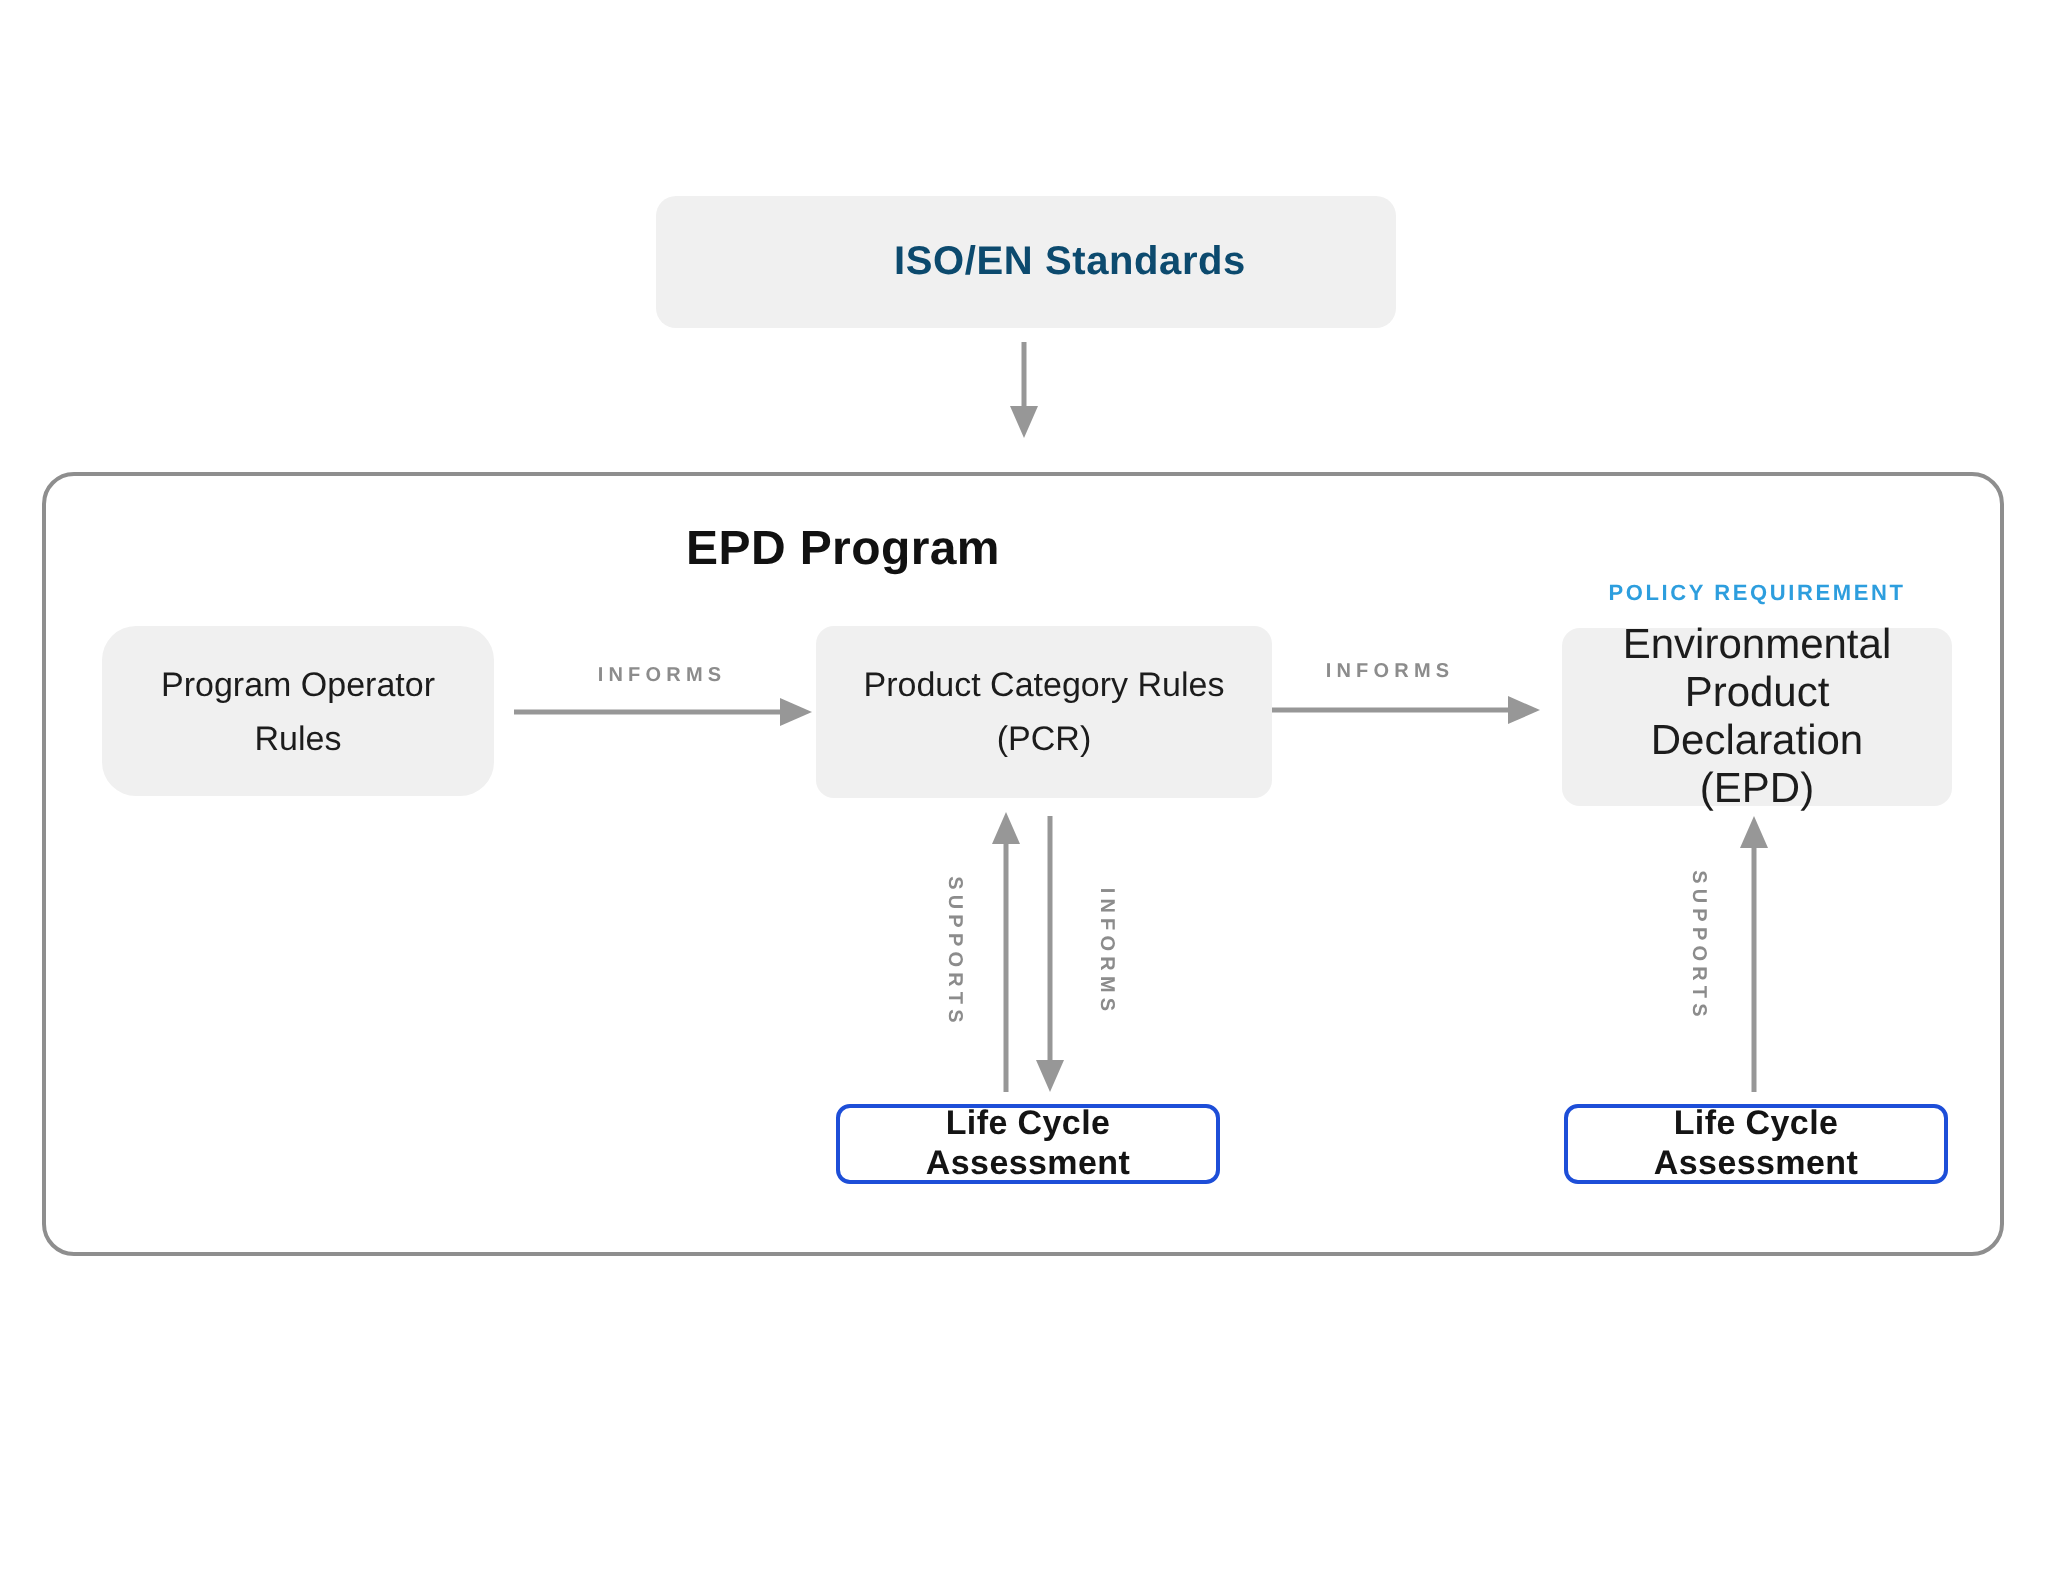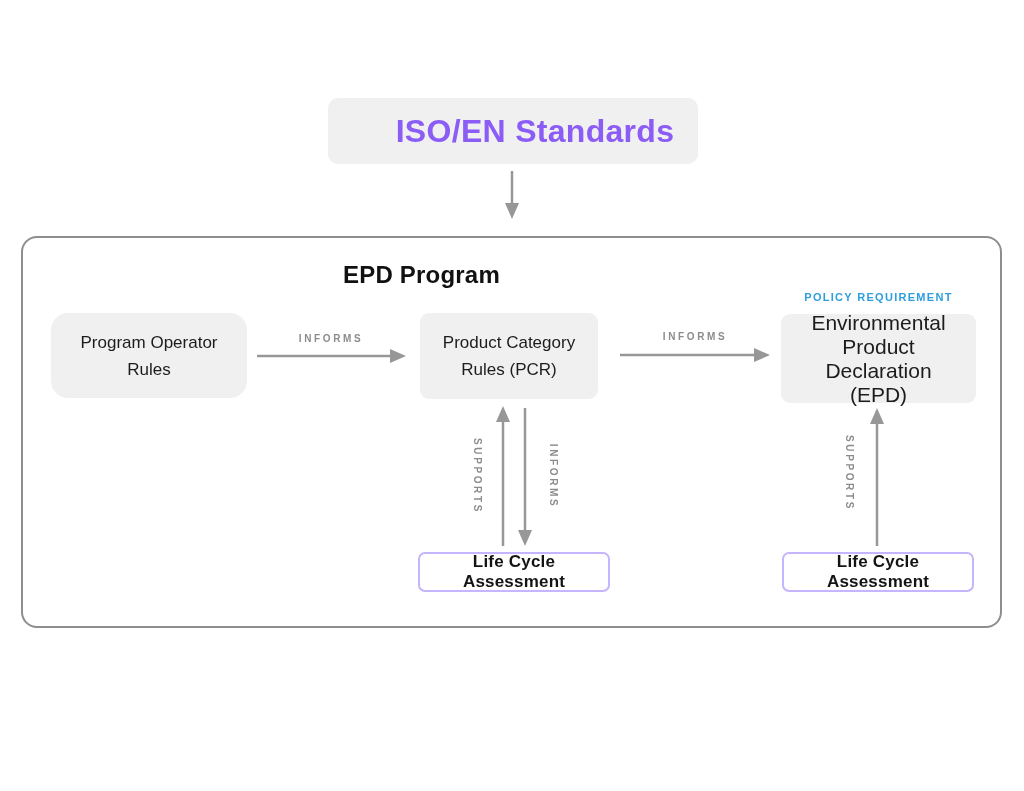--- a/index.html
+++ b/index.html
@@ -11,36 +11,36 @@
     position:absolute;display:flex;align-items:center;justify-content:center;
     text-align:center;box-sizing:border-box;
   }
   .fillbox{
     background:#f0f0f0;border-radius:9px;color:#1c1c1c;
     font-size:17px;line-height:27px;font-weight:400;
   }
   .iso{
     left:328px;top:98px;width:370px;height:66px;
     background:#f0f0f0;border-radius:10px;
-    font-size:32px;font-weight:bold;color:#8b5cf6;letter-spacing:0.3px;padding-left:44px;
+    font-size:20px;font-weight:bold;color:#0c4a6e;letter-spacing:0.3px;padding-left:44px;
   }
   .container{
     position:absolute;left:21px;top:236px;width:981px;height:392px;
     border:2.5px solid #8e8e8e;border-radius:16px;box-sizing:border-box;
     background:transparent;
   }
   .epd-title{
     position:absolute;left:21px;top:261px;width:801px;text-align:center;
     font-size:24px;font-weight:bold;color:#111111;letter-spacing:0.2px;
   }
   .por{left:51px;top:313px;width:196px;height:85px;padding:0 12px;border-radius:17px;}
-  .pcr{left:420px;top:313px;width:178px;height:86px;padding:0 14px;justify-content:flex-end;}
+  .pcr{left:408px;top:313px;width:228px;height:86px;padding:0 14px;justify-content:flex-end;}
   .epd{left:781px;top:314px;width:195px;height:89px;padding:0 18px;font-size:21px;line-height:24px;}
   .lca{
-    border:2px solid #c4b5fd;border-radius:7px;background:transparent;
+    border:2px solid #1d4ed8;border-radius:7px;background:transparent;
     font-size:17px;font-weight:bold;color:#141414;letter-spacing:0.2px;
   }
   .lca-left{left:418px;top:552px;width:192px;height:40px;}
   .lca-right{left:782px;top:552px;width:192px;height:40px;}
   .flow-label{
     position:absolute;transform:translate(-50%,-50%);
     font-size:10px;font-weight:bold;letter-spacing:2.6px;color:#8c8c8c;
     white-space:nowrap;
   }
   .flow-label.vertical{transform:translate(-50%,-50%) rotate(90deg);}

